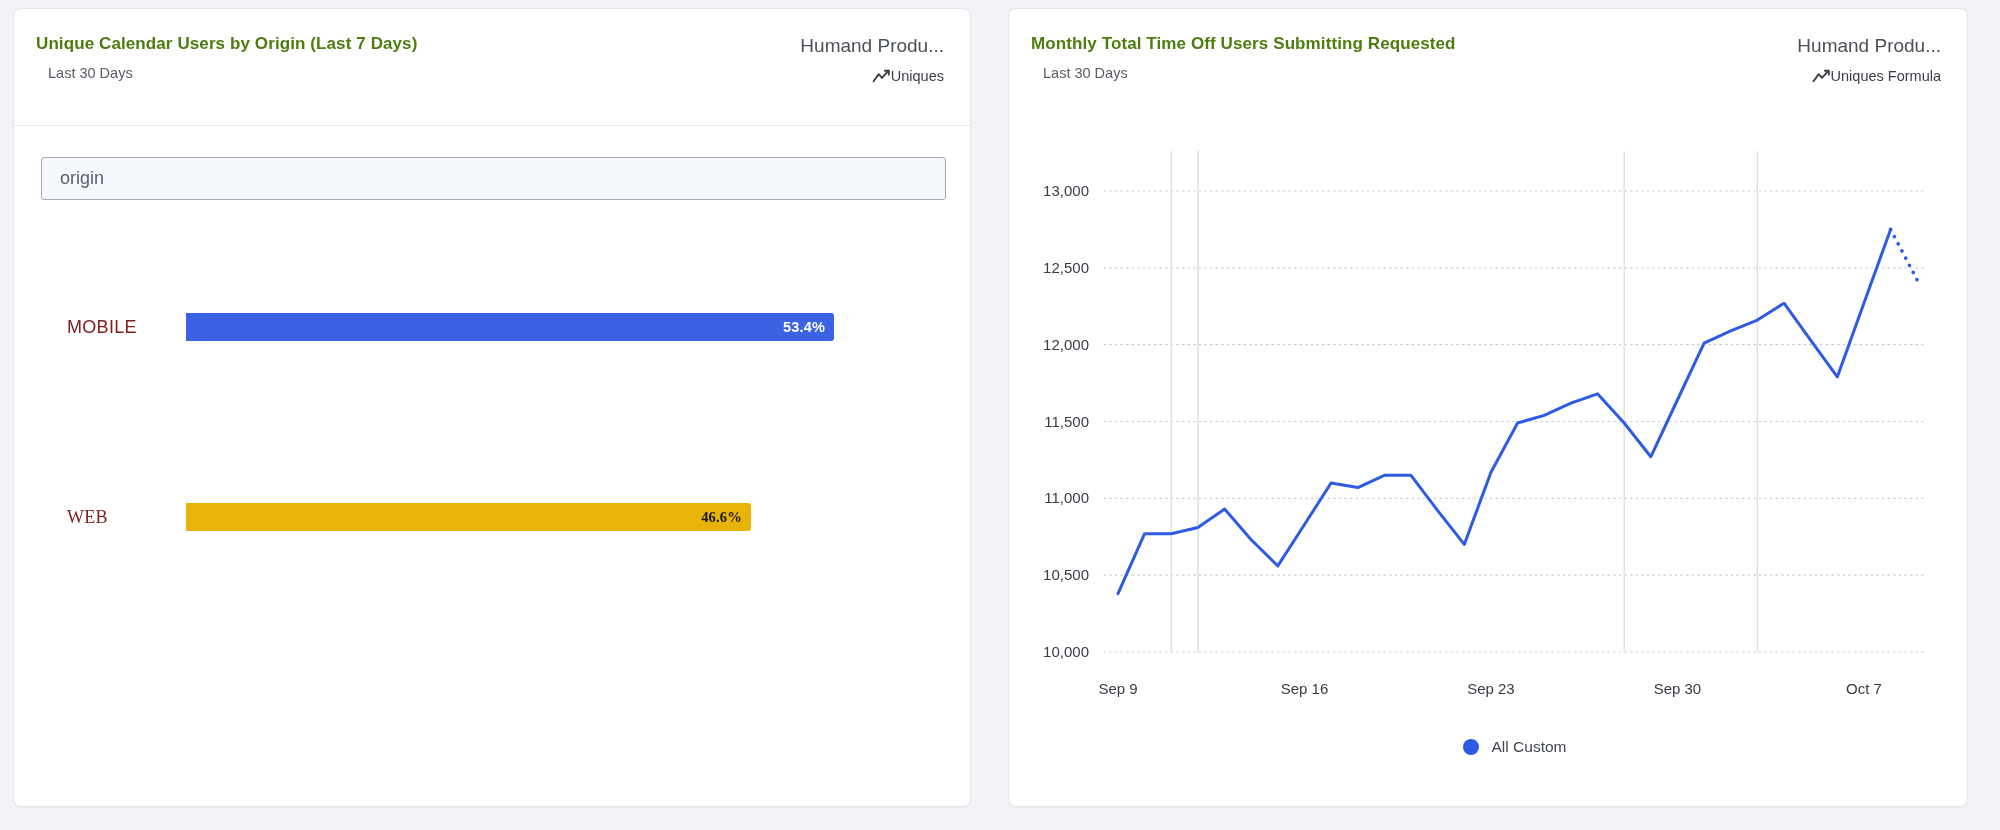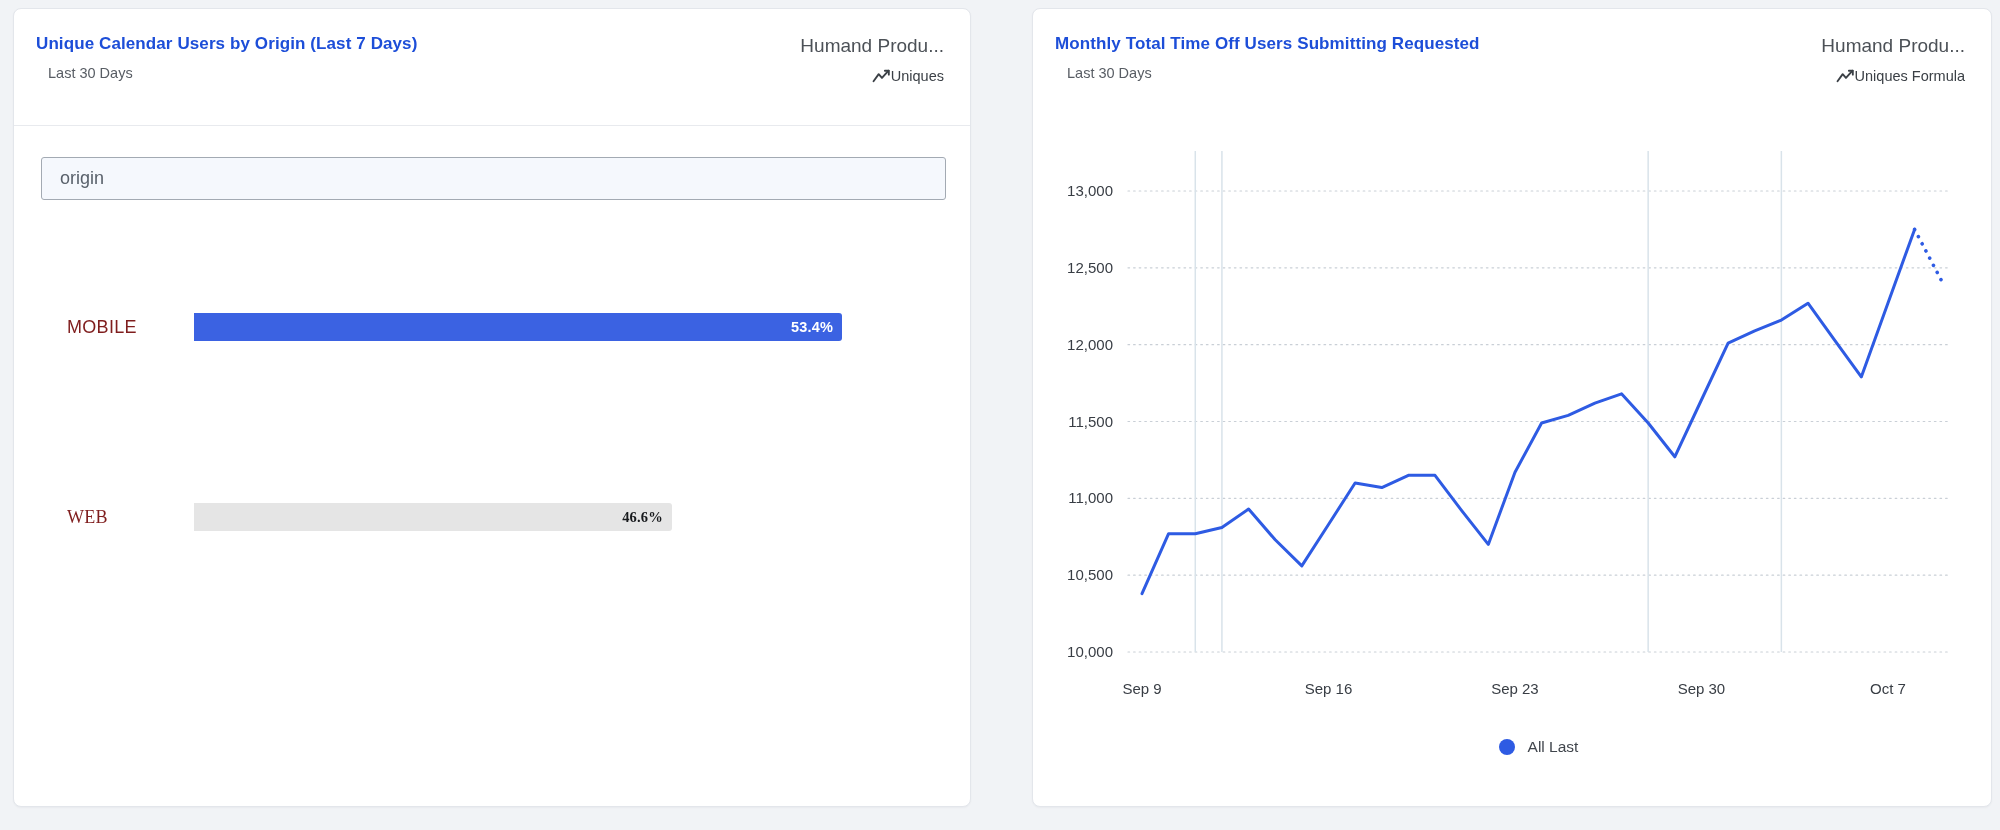--- a/index.html
+++ b/index.html
@@ -12,30 +12,30 @@
   }
   .canvas { position:absolute; inset:0; }
   .card {
     position:absolute; top:8px; height:799px;
     background:#ffffff;
     border:1px solid #e3e6eb;
     border-radius:8px;
     box-shadow:0 1px 2px rgba(20,30,50,0.04);
   }
   .card-left  { left:13px;   width:958px; }
-  .card-right { left:1032px; width:960px; }
+  .card-right { left:1008px; width:960px; }
 
   .card-header {
     position:relative;
     display:flex; justify-content:space-between; align-items:flex-start;
     padding:25px 26px 0 22px;
     height:117px;
   }
   .card-left .card-header { border-bottom:1px solid #e8eaee; }
-  .card-title { font-size:17px; font-weight:700; color:#1d4ed8; letter-spacing:.1px; }
+  .card-title { font-size:17px; font-weight:700; color:#4d7c0f; letter-spacing:.1px; }
   .card-subtitle { margin-top:11px; font-size:14.5px; color:#585d64;margin-left:12px; }
   .header-right { text-align:right; flex-shrink:0; padding-top:1px; }
   .card-source { font-size:19px; color:#4c5157; }
   .card-metric {
     margin-top:11px; display:flex; align-items:center; justify-content:flex-end;
     font-size:14.5px; color:#3b4046;
   }
   .trend-icon { display:inline-flex; width:19px; height:15px; }
   .trend-icon svg { width:100%; height:100%; }
 
@@ -50,21 +50,21 @@
     padding:0 18px;
     outline:none;
   }
   .bar-chart { position:absolute; left:0; top:0; width:100%; height:100%; }
   .bar-row { position:absolute; left:0; height:28px; width:100%; }
   .bar-cat-label {
     position:absolute; left:53px; top:0; height:28px; line-height:28px;
     font-size:18px; color:#7f1d1d; letter-spacing:.3px;
   }
   .hbar {
-    position:absolute; left:180px; top:0; height:28px;
+    position:absolute; left:172px; top:0; height:28px;
     border-radius:0 3px 3px 0;
   }
   .hbar-value {
     position:absolute; right:9px; top:0; height:28px; line-height:28px;
     font-size:14.5px; font-weight:700; letter-spacing:.2px;
   }
 
   
   .line-chart-svg { position:absolute; left:0; top:0; width:960px; height:799px; }
   .legend-row {
@@ -103,21 +103,21 @@
 
     <div class="bar-chart" id="bar-chart">
         <div class="bar-row" style="top: 304px;">
           <span class="bar-cat-label">MOBILE</span>
           <div class="hbar" style="width: 648px; background: rgb(59, 98, 226);">
             <span class="hbar-value" style="color: rgb(255, 255, 255);">53.4%</span>
           </div>
         </div>
         <div class="bar-row" style="top: 494px; font-family: Liberation Serif, serif;">
           <span class="bar-cat-label">WEB</span>
-          <div class="hbar" style="width: 478px; background: #e5e5e5;">
+          <div class="hbar" style="width: 565px; background: #eab308;">
             <span class="hbar-value" style="color: rgb(23, 25, 28);">46.6%</span>
           </div>
         </div>
       </div>
   </section>
 
   <section class="card card-right">
     <header class="card-header">
       <div>
         <h2 class="card-title">Monthly Total Time Off Users Submitting Requested</h2>
@@ -160,17 +160,17 @@
         <text x="295.48" y="685" text-anchor="middle" font-size="15" fill="#383d44">Sep 16</text>
         <text x="481.96000000000004" y="685" text-anchor="middle" font-size="15" fill="#383d44">Sep 23</text>
         <text x="668.44" y="685" text-anchor="middle" font-size="15" fill="#383d44">Sep 30</text>
         <text x="854.9200000000001" y="685" text-anchor="middle" font-size="15" fill="#383d44">Oct 7</text>
         <polyline points="109.0,584.6 135.6,524.7 162.3,524.7 188.9,518.5 215.6,500.1 242.2,530.8 268.8,556.9 295.5,515.5 322.1,474.0 348.8,478.6 375.4,466.3 402.0,466.3 428.7,501.6 455.3,535.4 482.0,463.2 508.6,414.0 535.2,406.4 561.9,394.1 588.5,384.8 615.2,414.0 641.8,447.8 668.4,391.0 695.1,334.1 721.7,321.8 748.4,311.1 775.0,294.2 801.6,331.1 828.3,367.9 854.9,294.2 881.6,220.4" fill="none" stroke="#2E5BE3" stroke-width="3" stroke-linejoin="round" stroke-linecap="round"></polyline>
         <polyline points="881.6,220.4 908.2,271.1" fill="none" stroke="#2E5BE3" stroke-width="3.6" stroke-dasharray="0.1 8" stroke-linecap="round"></polyline>
       </svg>
 
     <div class="legend-row">
       <span class="legend-dot" id="legend-dot" style="background: rgb(46, 91, 227);"></span>
-      <span class="legend-label">All Last</span>
+      <span class="legend-label">All Custom</span>
     </div>
   </section>
 
 </div>
 
 </body></html>

